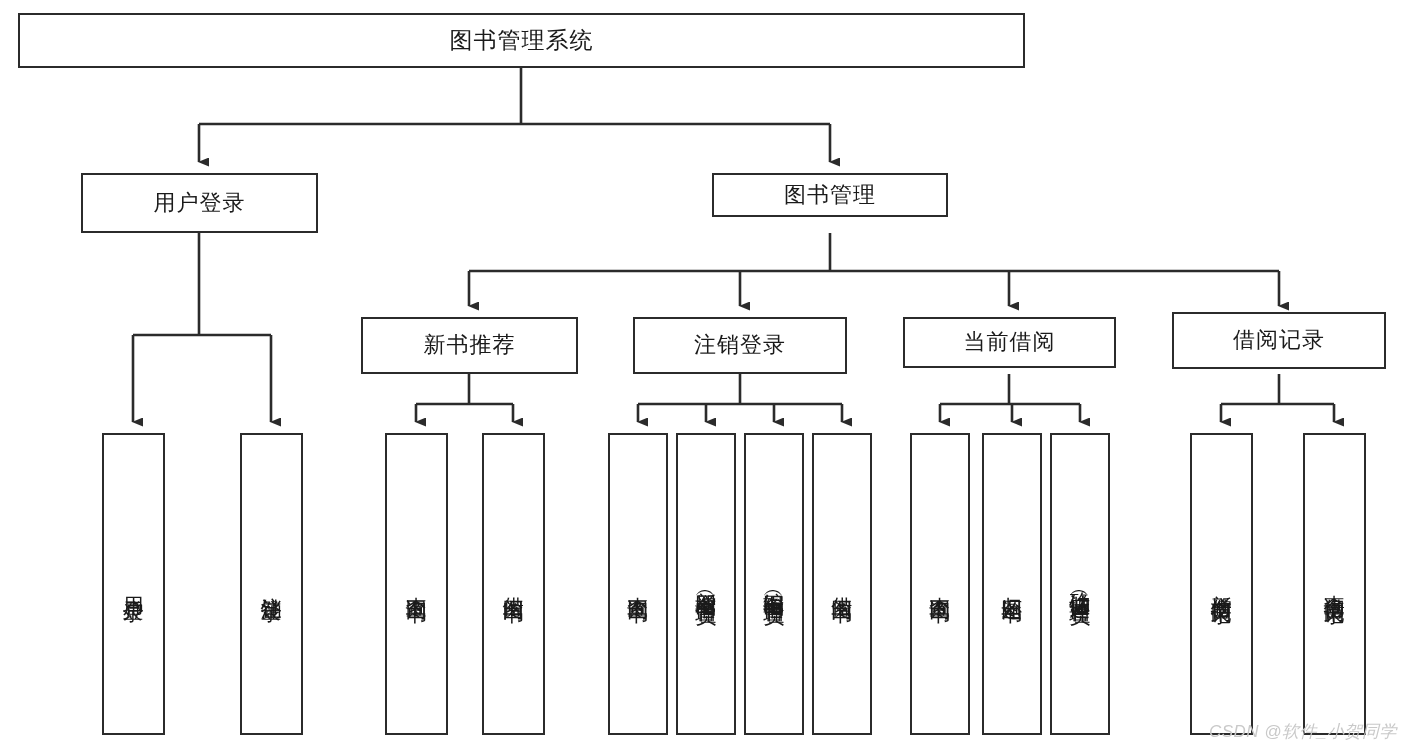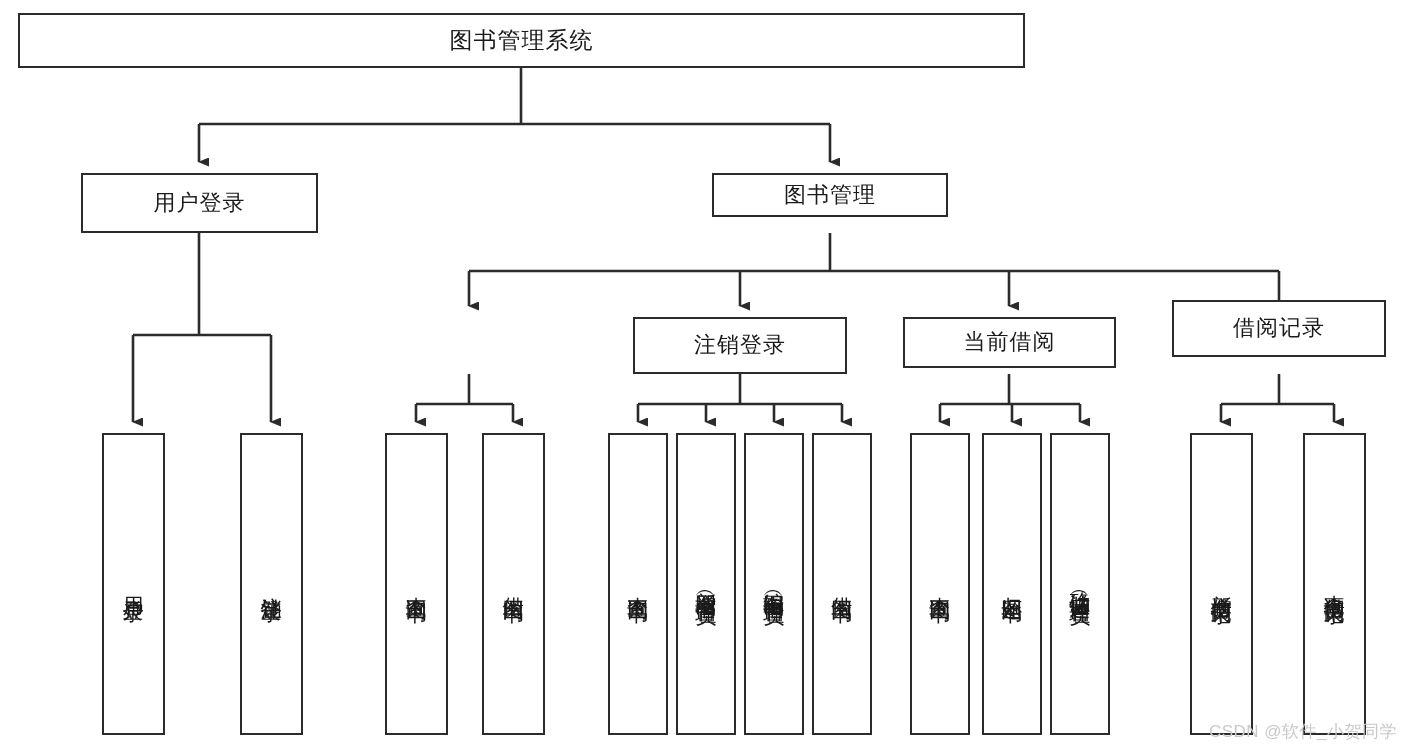--- a/index.html
+++ b/index.html
@@ -62,20 +62,21 @@
     white-space: nowrap;
   }
   #watermark {
     position: absolute;
     right: 8px;
     bottom: 4px;
     font-size: 17px;
     color: #c9c9c9;
     letter-spacing: 0.5px;
     white-space: nowrap;
+    font-style: italic;
   }
 </style>
 </head>
 <body>
 
 <div id="canvas" style="background: rgb(255, 255, 255);">
 
   <svg id="wires" viewBox="0 0 1405 747" xmlns="http://www.w3.org/2000/svg">
     <defs>
       <marker id="arw" markerWidth="9" markerHeight="11" refX="4.5" refY="10" orient="auto" markerUnits="userSpaceOnUse">
@@ -124,23 +125,24 @@
       <path d="M1221,404 L1221,422" marker-end="url(#arw)"></path>
       <path d="M1334,404 L1334,422" marker-end="url(#arw)"></path>
     </g>
   </svg>
 
   <div class="node horiz root" id="node-root" style="left: 18px; top: 13px; width: 1007px; height: 55px;">图书管理系统</div>
 
   <div class="node horiz" id="node-l2-0" style="left: 81px; top: 173px; width: 237px; height: 60px;">用户登录</div>
   <div class="node horiz" id="node-l2-1" style="left: 712px; top: 173px; width: 236px; height: 44px;">图书管理</div>
 
+  <div class="node horiz" id="node-l3-0" style="left: 361px; top: 317px; width: 217px; height: 57px;">新书推荐</div>
   <div class="node horiz" id="node-l3-1" style="left: 633px; top: 317px; width: 214px; height: 57px;">注销登录</div>
   <div class="node horiz" id="node-l3-2" style="left: 903px; top: 317px; width: 213px; height: 51px;">当前借阅</div>
-  <div class="node horiz" id="node-l3-3" style="left: 1172px; top: 300px; width: 214px; height: 57px;">借阅记录</div>
+  <div class="node horiz" id="node-l3-3" style="left: 1172px; top: 312px; width: 214px; height: 57px;">借阅记录</div>
 
   <div class="leaf" id="leaf-0" style="left: 102px; top: 433px; width: 63px; height: 302px;">
     <span class="vtext">用户登录</span>
   </div>
   <div class="leaf" id="leaf-1" style="left: 240px; top: 433px; width: 63px; height: 302px;">
     <span class="vtext">注销登录</span>
   </div>
   <div class="leaf" id="leaf-2" style="left: 385px; top: 433px; width: 63px; height: 302px;">
     <span class="vtext">查询图书</span>
   </div>

